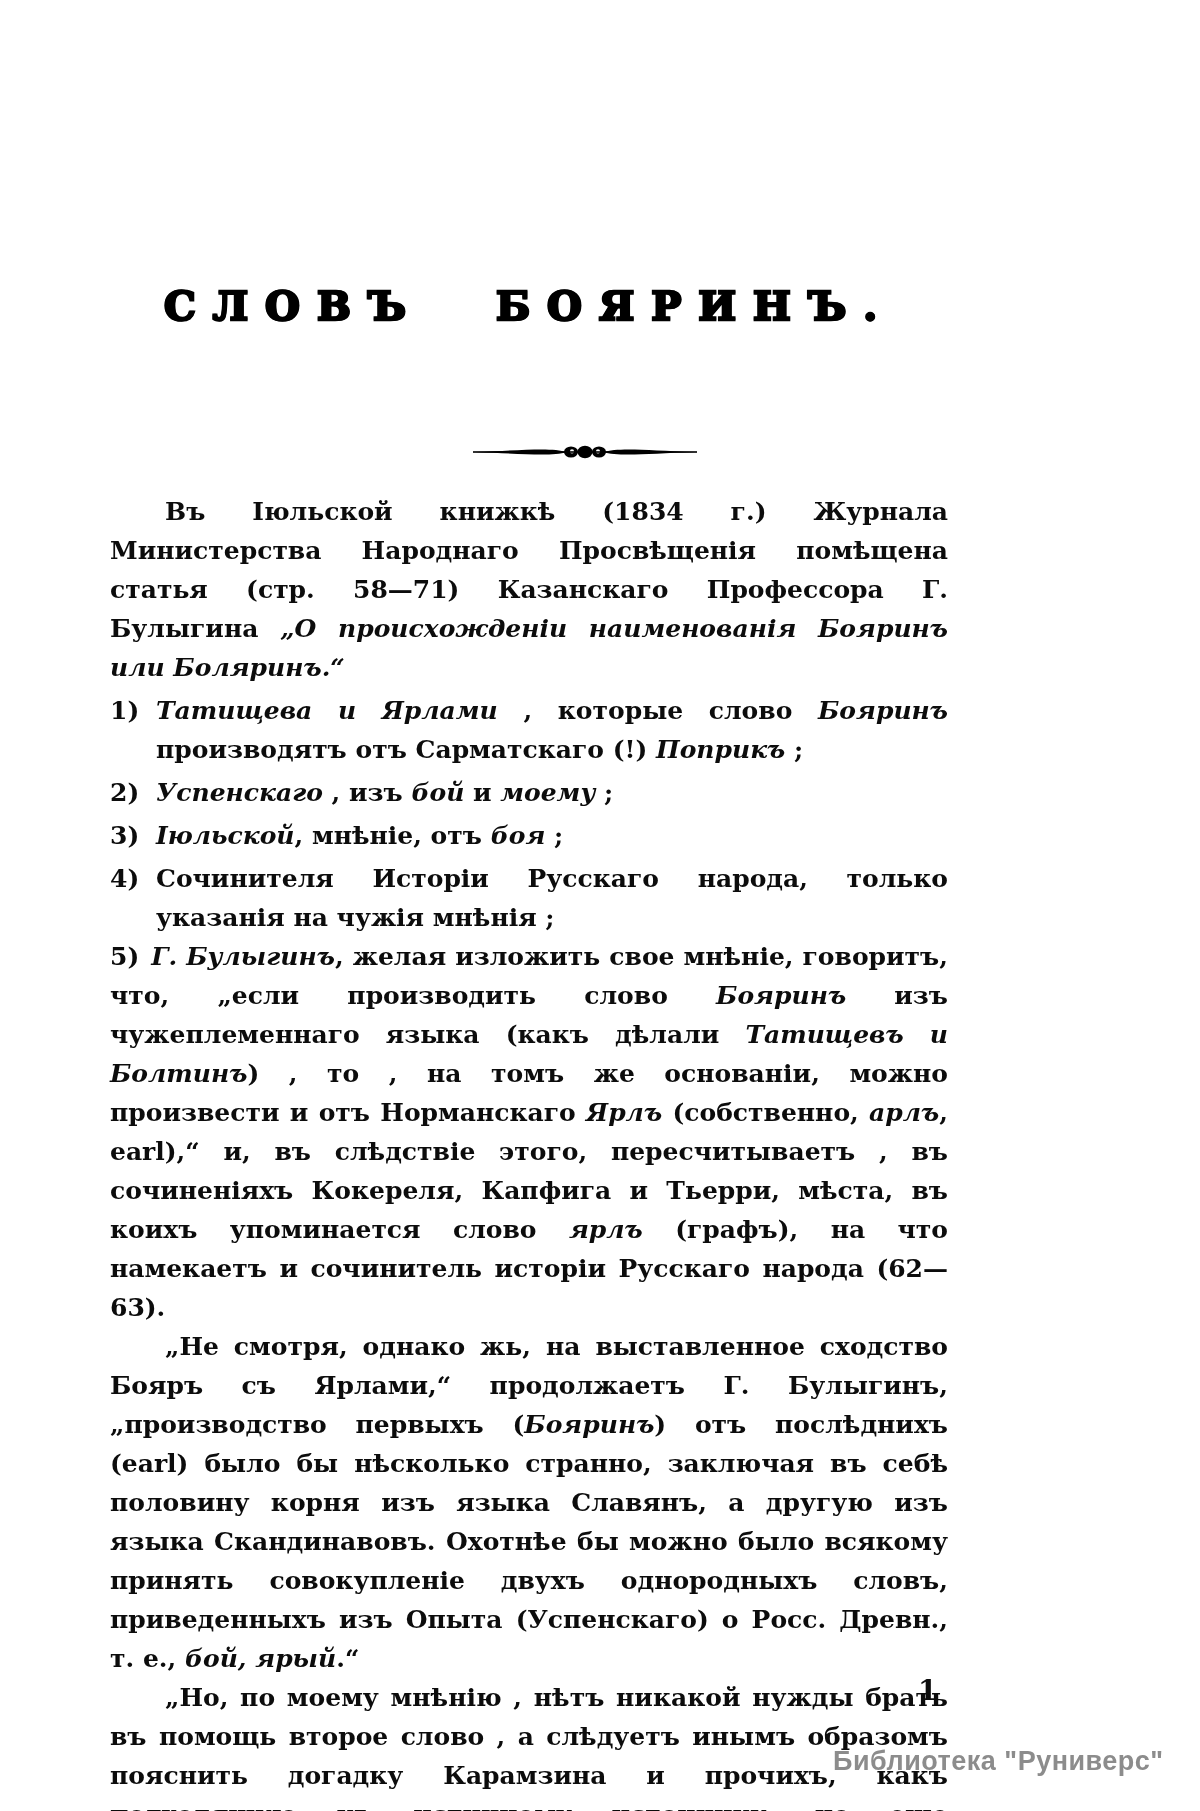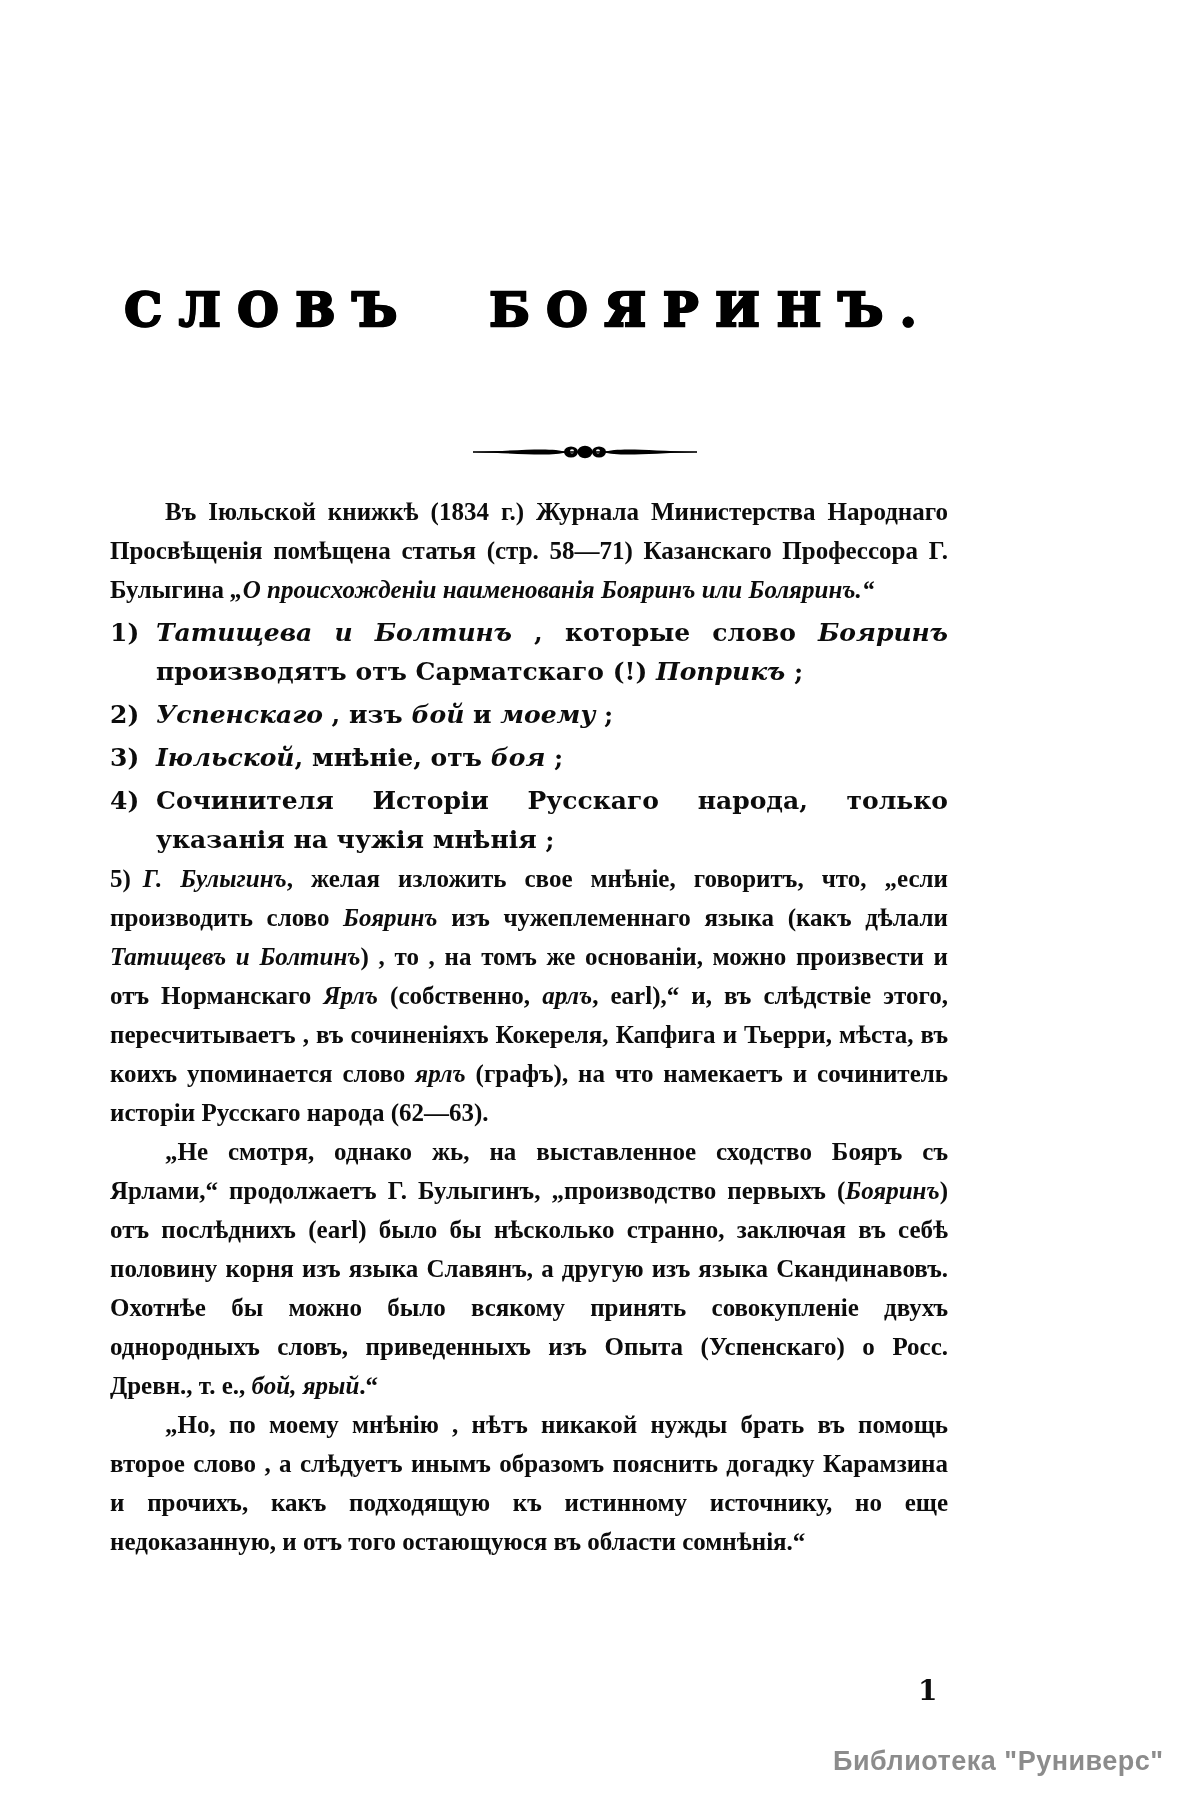--- a/index.html
+++ b/index.html
@@ -5,36 +5,36 @@
   html,body{margin:0;padding:0;background:#e9e9e9;}
   .sheet{
     position:relative;width:1200px;height:1811px;margin:0 auto;
     background:#ffffff;overflow:hidden;
     font-family:"DejaVu Serif", serif;color:#0c0c0c;
   }
   .title{
     position:absolute;top:286px;left:110px;width:838px;
     text-align:center;
     font-family:"DejaVu Serif", serif;
-    font-weight:900;font-size:47px;line-height:1;
+    font-weight:900;font-size:40px;line-height:1;
     letter-spacing:17px;word-spacing:42px;
     color:#000;
     -webkit-text-stroke:2.6px #000;
     text-shadow:1px 0 0 #000,-1px 0 0 #000,0 1px 0 #000,0 -1px 0 #000;
     white-space:nowrap;
   }
   .divider{
     position:absolute;top:444px;left:473px;width:224px;height:16px;
   }
   .body{
     position:absolute;top:492px;left:110px;width:838px;
     font-size:25px;line-height:39px;font-weight:700;
     text-align:justify;
   }
-  .body p{margin:0;font-family:Liberation Serif, serif;}
+  .body p{margin:0;}
   .p-first{text-indent:55px;}
   .p-lead{text-indent:130px;margin-top:2px;}
   .quote-par{text-indent:55px;}
   i, .it{font-style:italic;}
   .li{display:flex;margin-top:4px;}
   .li .num{flex:none;width:46px;font-style:normal;}
   .li .txt{flex:1;text-align:justify;}
   .p-item5{margin-top:6px;}
   .p-item5 .num{margin-right:12px;}
   .pageno{
@@ -66,21 +66,21 @@
     <rect x="0" y="7.2" width="224" height="1.6" fill="#000"></rect>
   </svg>
 
   <div class="body">
 
     <p class="p-first"><span>Въ Іюльской книжкѣ (1834 г.)  Журнала Министерства Народнаго Просвѣщенія помѣщена статья (стр. 58—71) Казанскаго Профессора Г. Булыгина </span><i>„О происхожденіи наименованія Бояринъ или Боляринъ.“</i></p>
 
 
     <div class="li">
       <span class="num">1)</span>
-      <span class="txt"><i>Татищева и Болтинъ</i><span> , которые слово </span><i>Бояринъ</i><span> производятъ отъ Сарматскаго (!) </span><i>Поприкъ</i><span> ;</span></span>
+      <span class="txt"><i>Татищева и Ярлами</i><span> , которые слово </span><i>Бояринъ</i><span> производятъ отъ Сарматскаго (!) </span><i>Поприкъ</i><span> ;</span></span>
     </div>
 
     <div class="li">
       <span class="num">2)</span>
       <span class="txt"><i>Успенскаго</i><span> , изъ </span><i>бой</i><span> и </span><i>моему</i><span> ;</span></span>
     </div>
 
     <div class="li">
       <span class="num">3)</span>
       <span class="txt"><i>Іюльской</i><span>, мнѣніе, отъ </span><i>боя</i><span> ;</span></span>

